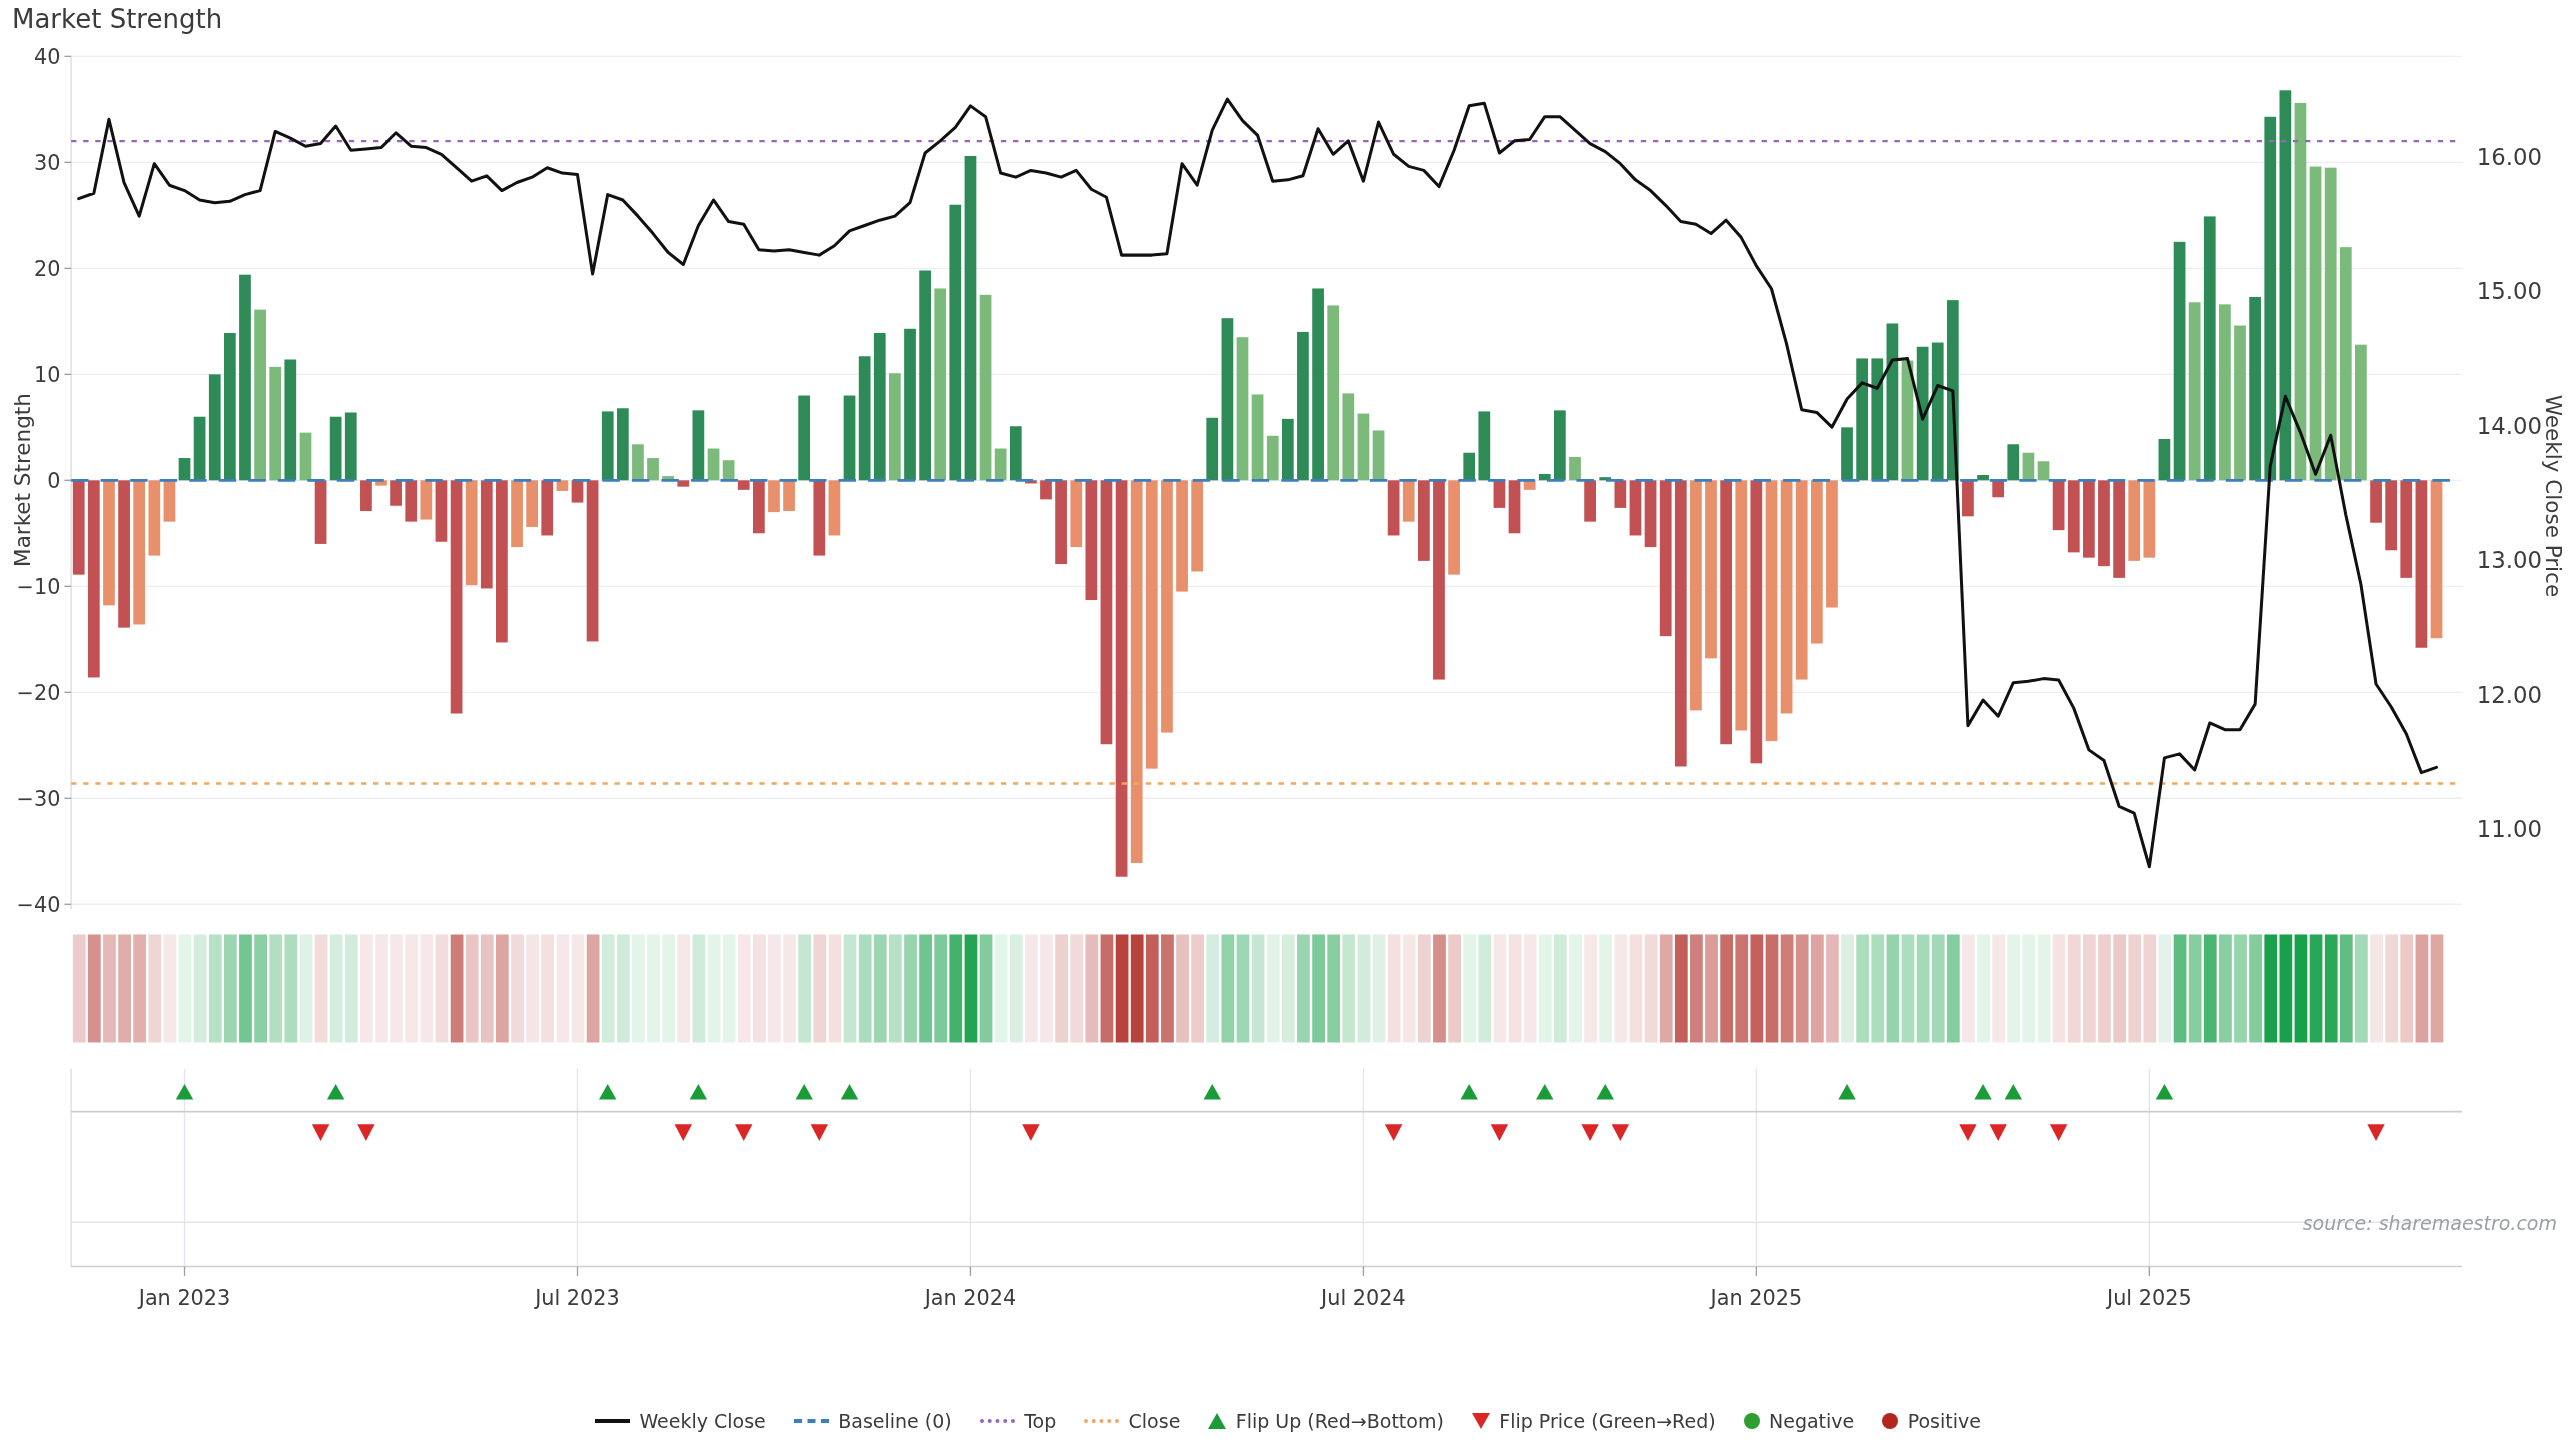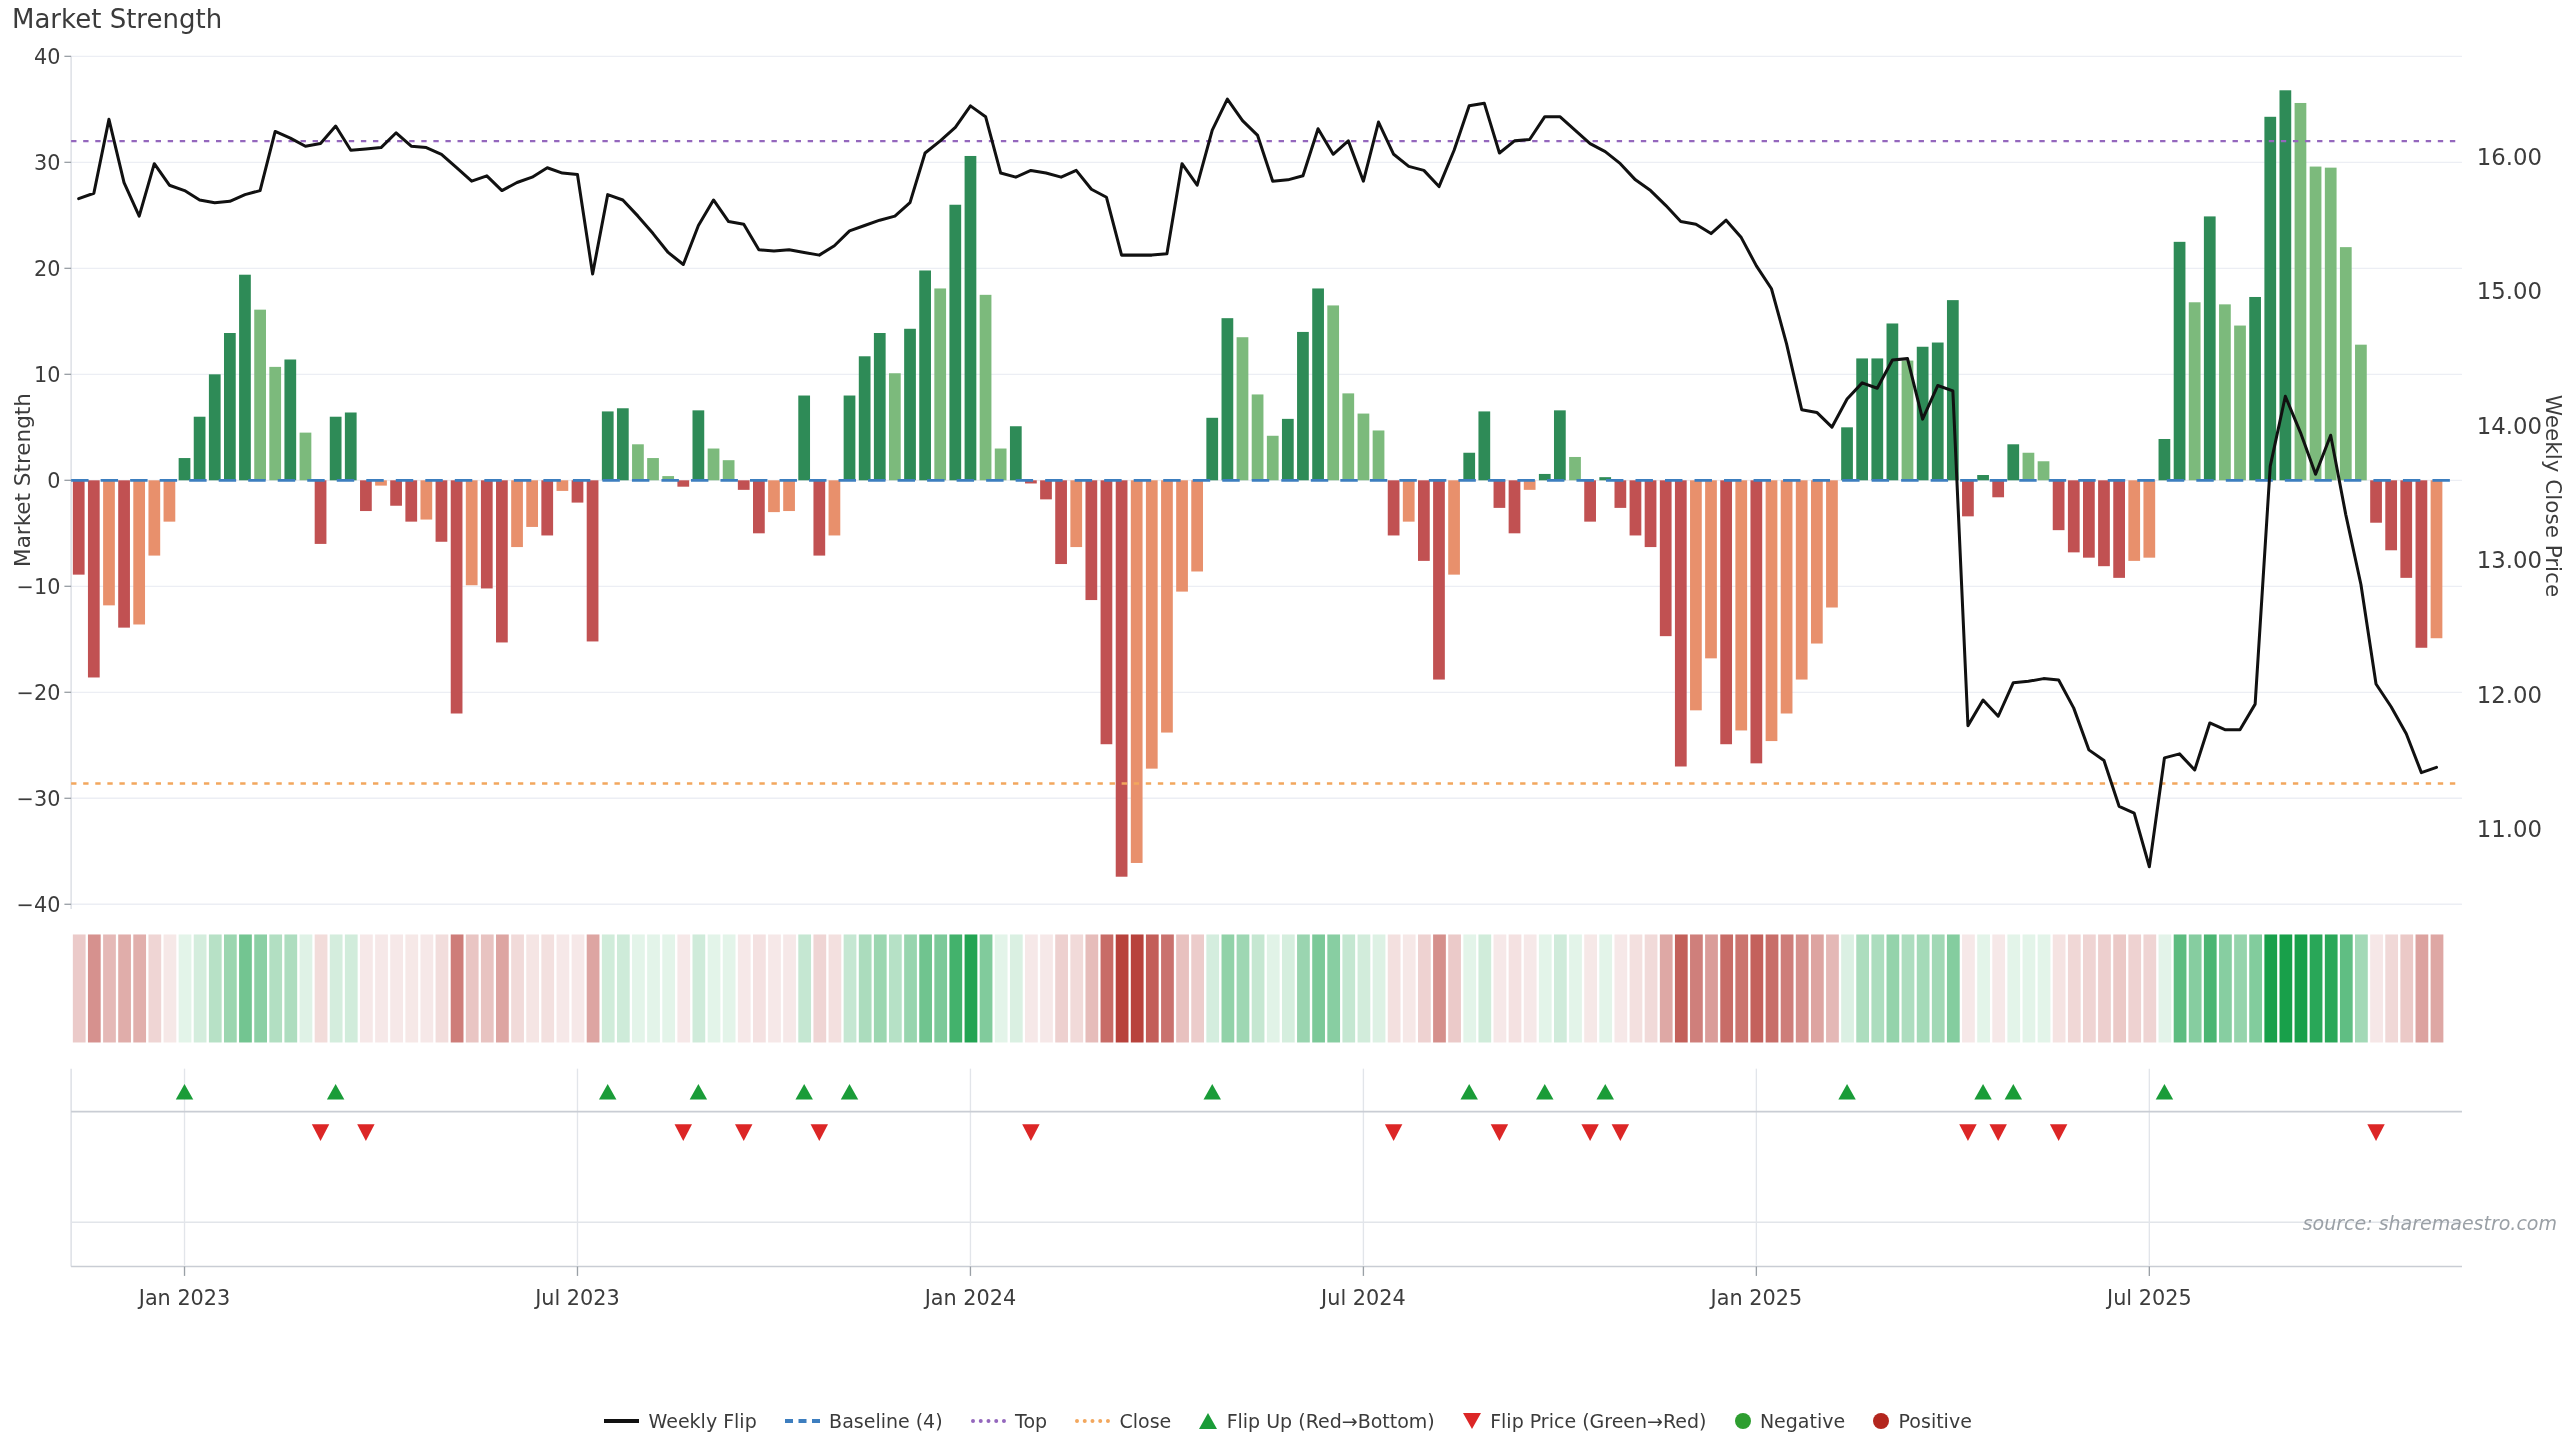--- a/index.html
+++ b/index.html
@@ -438,25 +438,25 @@
       <text x="2618.18" y="1946" text-anchor="middle" font-size="31" fill="#3C3C3C">Jan 2025</text>
       <line x1="3203.96" x2="3203.96" y1="1888" y2="1902" stroke="#9AA0A6" stroke-width="2"></line>
       <text x="3203.96" y="1946" text-anchor="middle" font-size="31" fill="#3C3C3C">Jul 2025</text>
     </svg>
 
   <div class="source">source: sharemaestro.com</div>
 
   <div class="legend">
     <span class="li">
       <span class="sw sw-line"></span>
-      <span>Weekly Flip</span>
+      <span>Weekly Close</span>
     </span>
     <span class="li">
       <span class="sw sw-dash-blue"></span>
-      <span>Baseline (4)</span>
+      <span>Baseline (0)</span>
     </span>
     <span class="li">
       <span class="sw sw-dot-purple"></span>
       <span>Top</span>
     </span>
     <span class="li">
       <span class="sw sw-dot-orange"></span>
       <span>Close</span>
     </span>
     <span class="li">

